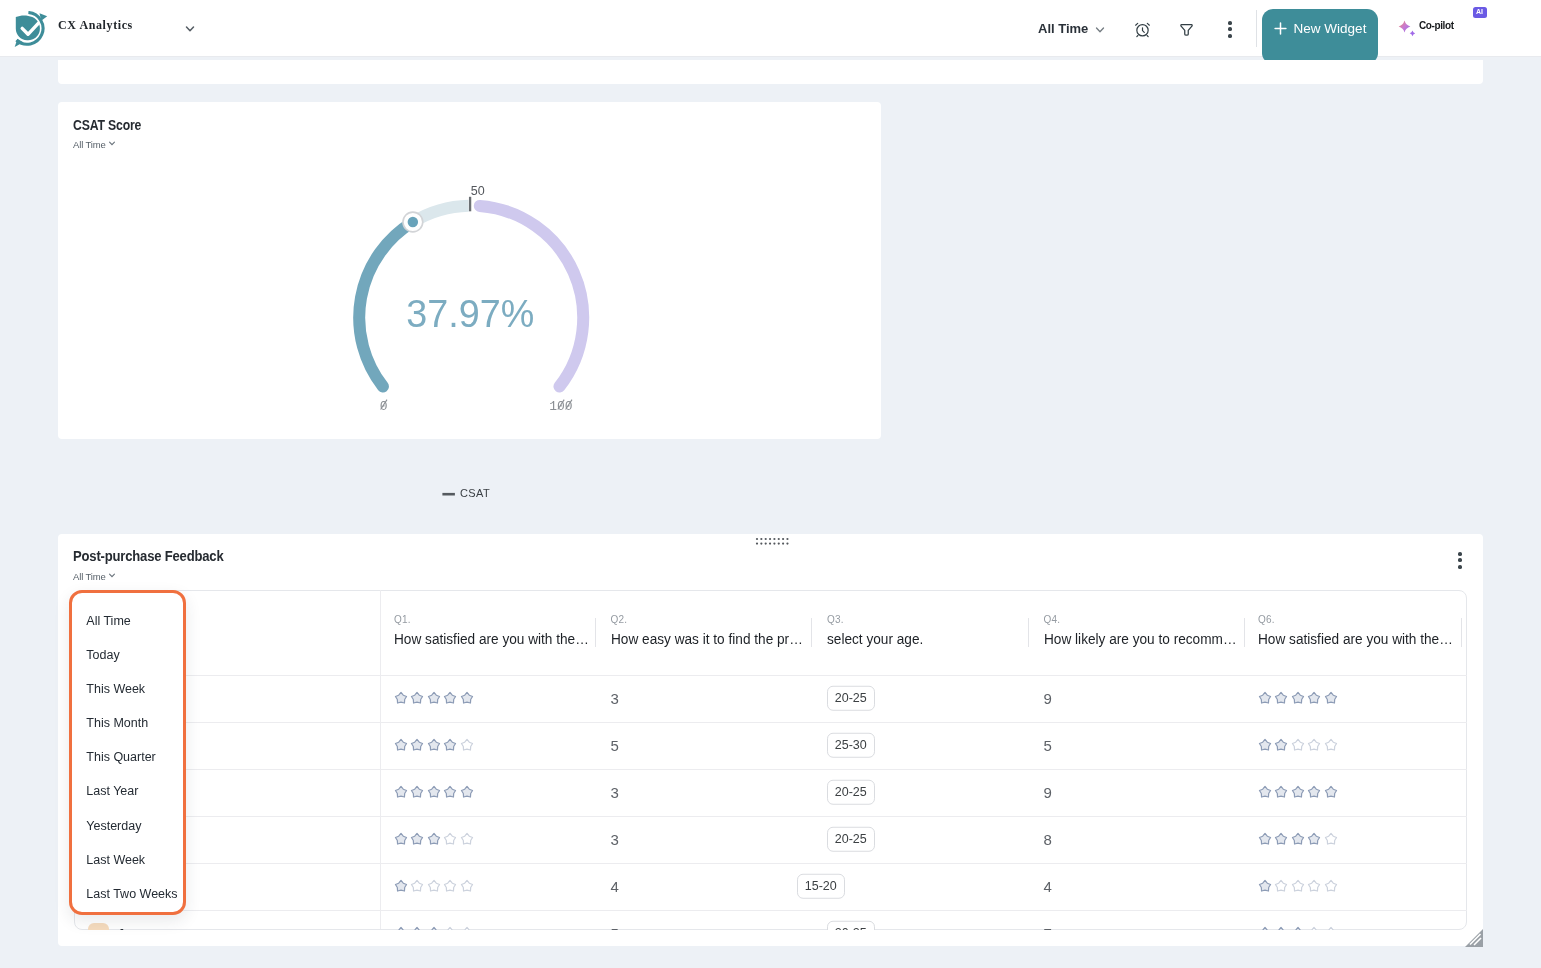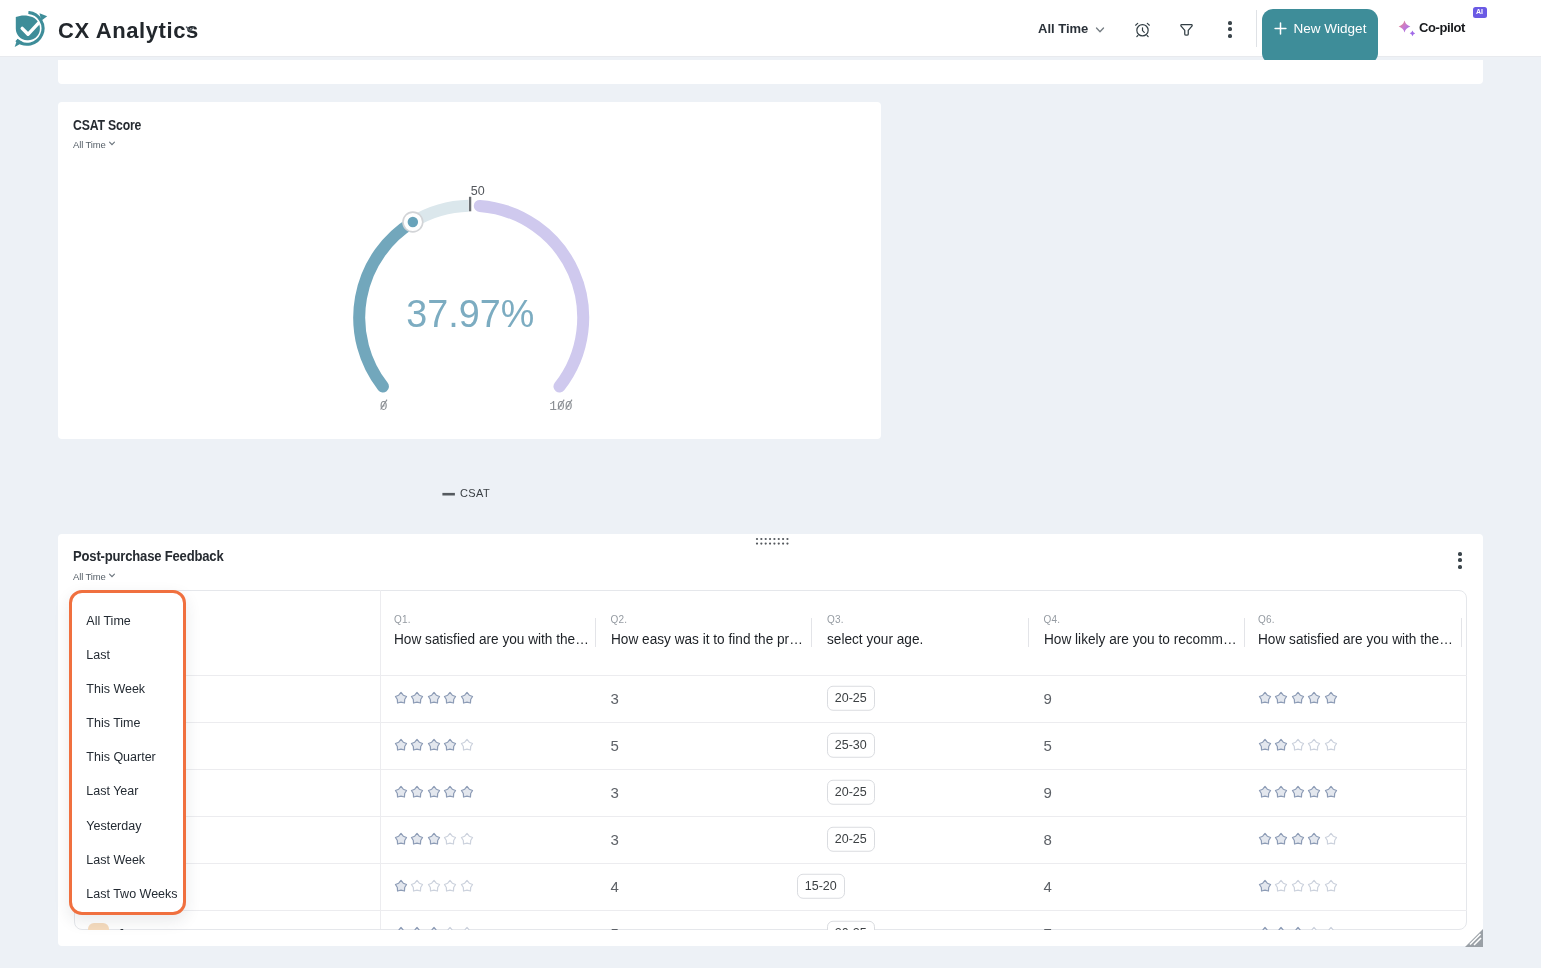--- a/index.html
+++ b/index.html
@@ -2,30 +2,30 @@
 <html><head><meta charset="utf-8">
 <style>
 * { margin:0; padding:0; box-sizing:border-box; }
 html,body { width:1541px; height:968px; overflow:hidden; background:#edf1f6;
   font-family:"Liberation Sans", sans-serif; position:relative; }
 .abs { position:absolute;padding-left:39px; }
 
 
 #topbar { position:absolute; left:0; top:0; width:1541px; height:57px; background:#fff;
   border-bottom:1px solid #e8eaee; }
-#brand { position:absolute; left:58px; top:18px; font-size:22px; font-weight:bold;
-  color:#22272c; letter-spacing:0.6px; }
+#brand { position:absolute; left:58px; top:18px; font-size:12px; font-weight:bold;
+  color:#22272c; letter-spacing:0.6px;font-family:Liberation Serif, serif; }
 .chev { position:absolute; width:10px; height:10px; }
 #tb-alltime { position:absolute; left:1038px; top:21px; font-size:13px; font-weight:bold; color:#2a3139; }
 .kebab i { display:block; width:3.7px; height:3.7px; border-radius:50%; background:#3c464c; margin:0 auto 2.8px; }
 #tb-kebab { position:absolute; left:1228px; top:21px; width:4px; }
 #tb-div { position:absolute; left:1256px; top:10px; width:1px; height:37px; background:#dfe2e6; }
 #newwidget { position:absolute; left:1262px; top:9px; width:116px; height:55px; background:#3e8d99;
   border-radius:11px; color:#fff; font-size:13.5px; text-align:center; line-height:39px; }
-#copilot { position:absolute; left:1419px; top:20px; font-size:13px; font-weight:bold; color:#17191c;
+#copilot { position:absolute; left:1419px; top:20px; font-size:10px; font-weight:bold; color:#17191c;
   letter-spacing:-0.4px; }
 #ai { position:absolute; left:1472.5px; top:7.4px; width:14px; height:10.5px; background:#6a5ae4;
   border-radius:2.5px; color:#fff; font-size:7px; font-weight:bold; text-align:center; line-height:10.5px; }
 
 
 #strip { position:absolute; left:57.7px; top:60px; width:1425.5px; height:24.4px; background:#fff;
   border-radius:0 0 4px 4px; }
 .card { position:absolute; background:#fff; border-radius:4px; }
 #csat { left:57.7px; top:101.9px; width:823.5px; height:337px; }
 #ppf  { left:57.7px; top:533.9px; width:1425.5px; height:412.4px; }
@@ -447,21 +447,21 @@
  </div>
 </div>
 <svg width="18" height="18" viewBox="0 0 18 18" style="position:absolute;left:1464.5px;top:928.5px">
 <path d="M18 0 L18 18 L0 18 Z" fill="#9aa0a6"></path>
 <path d="M5 15.5 L15.5 5" stroke="#fff" stroke-width="1.6"></path>
 <path d="M9 16 L16 9" stroke="#fff" stroke-width="1.6"></path>
 </svg>
 
 <div id="dd">
 <div class="ddi">All Time</div>
-<div class="ddi">Last</div>
+<div class="ddi">Today</div>
 <div class="ddi">This Week</div>
-<div class="ddi">This Time</div>
+<div class="ddi">This Month</div>
 <div class="ddi">This Quarter</div>
 <div class="ddi">Last Year</div>
 <div class="ddi">Yesterday</div>
 <div class="ddi">Last Week</div>
 <div class="ddi">Last Two Weeks</div>
 </div>
 
 </body></html>

